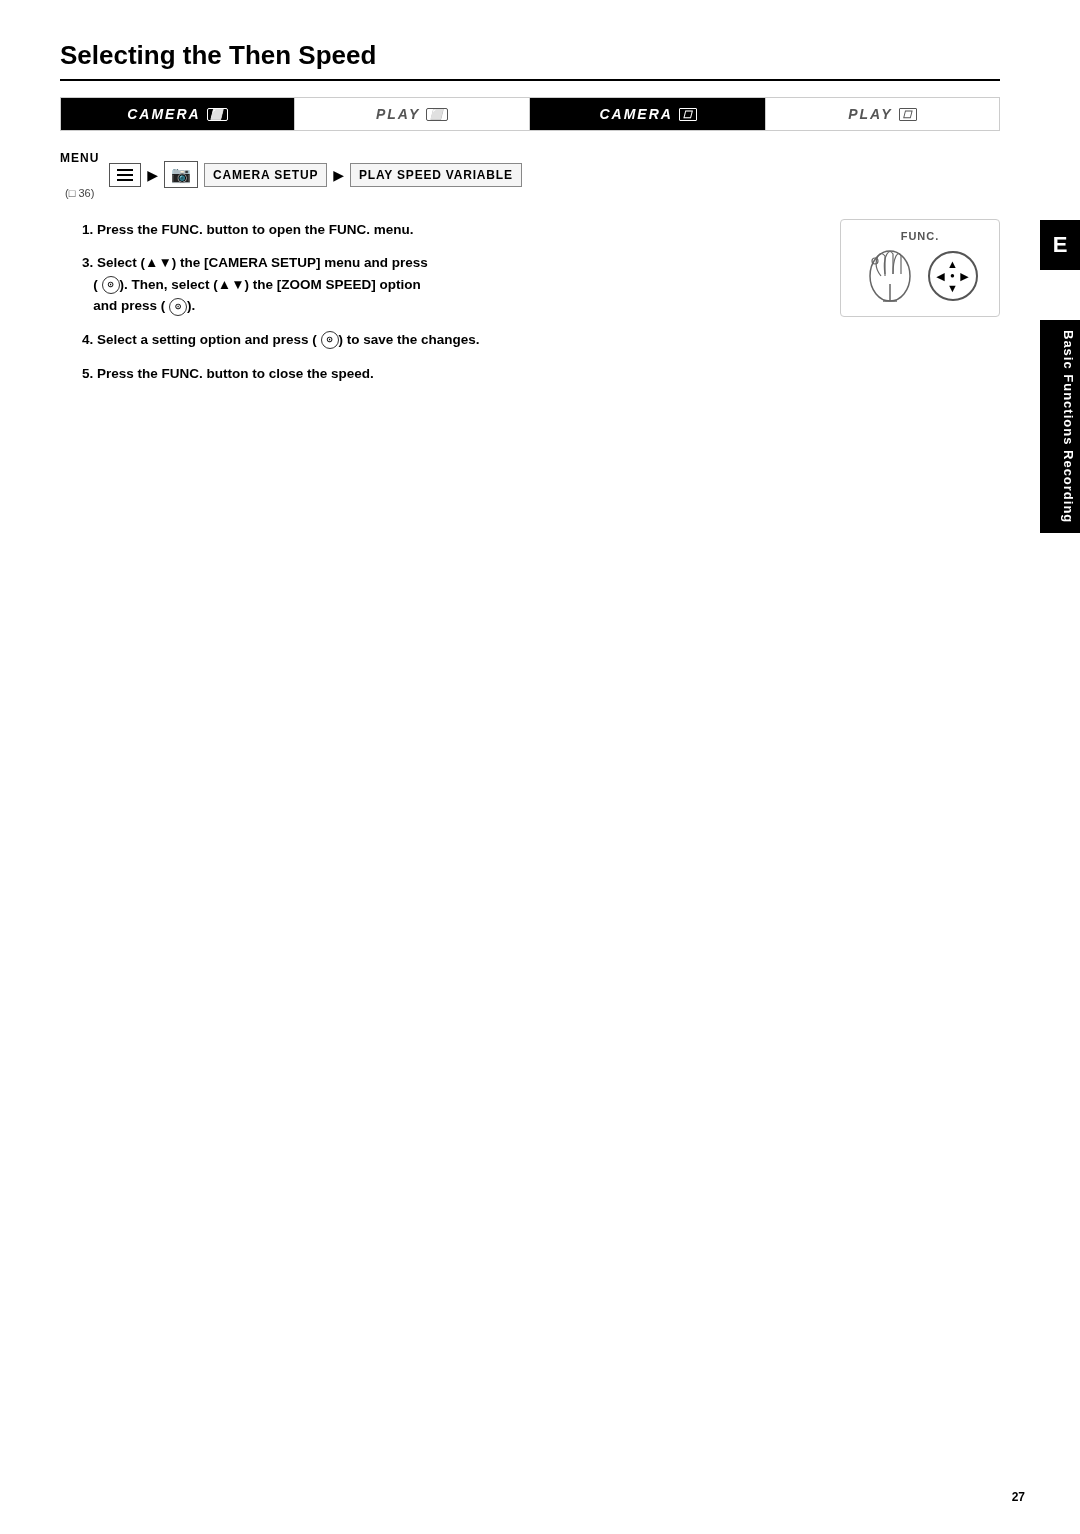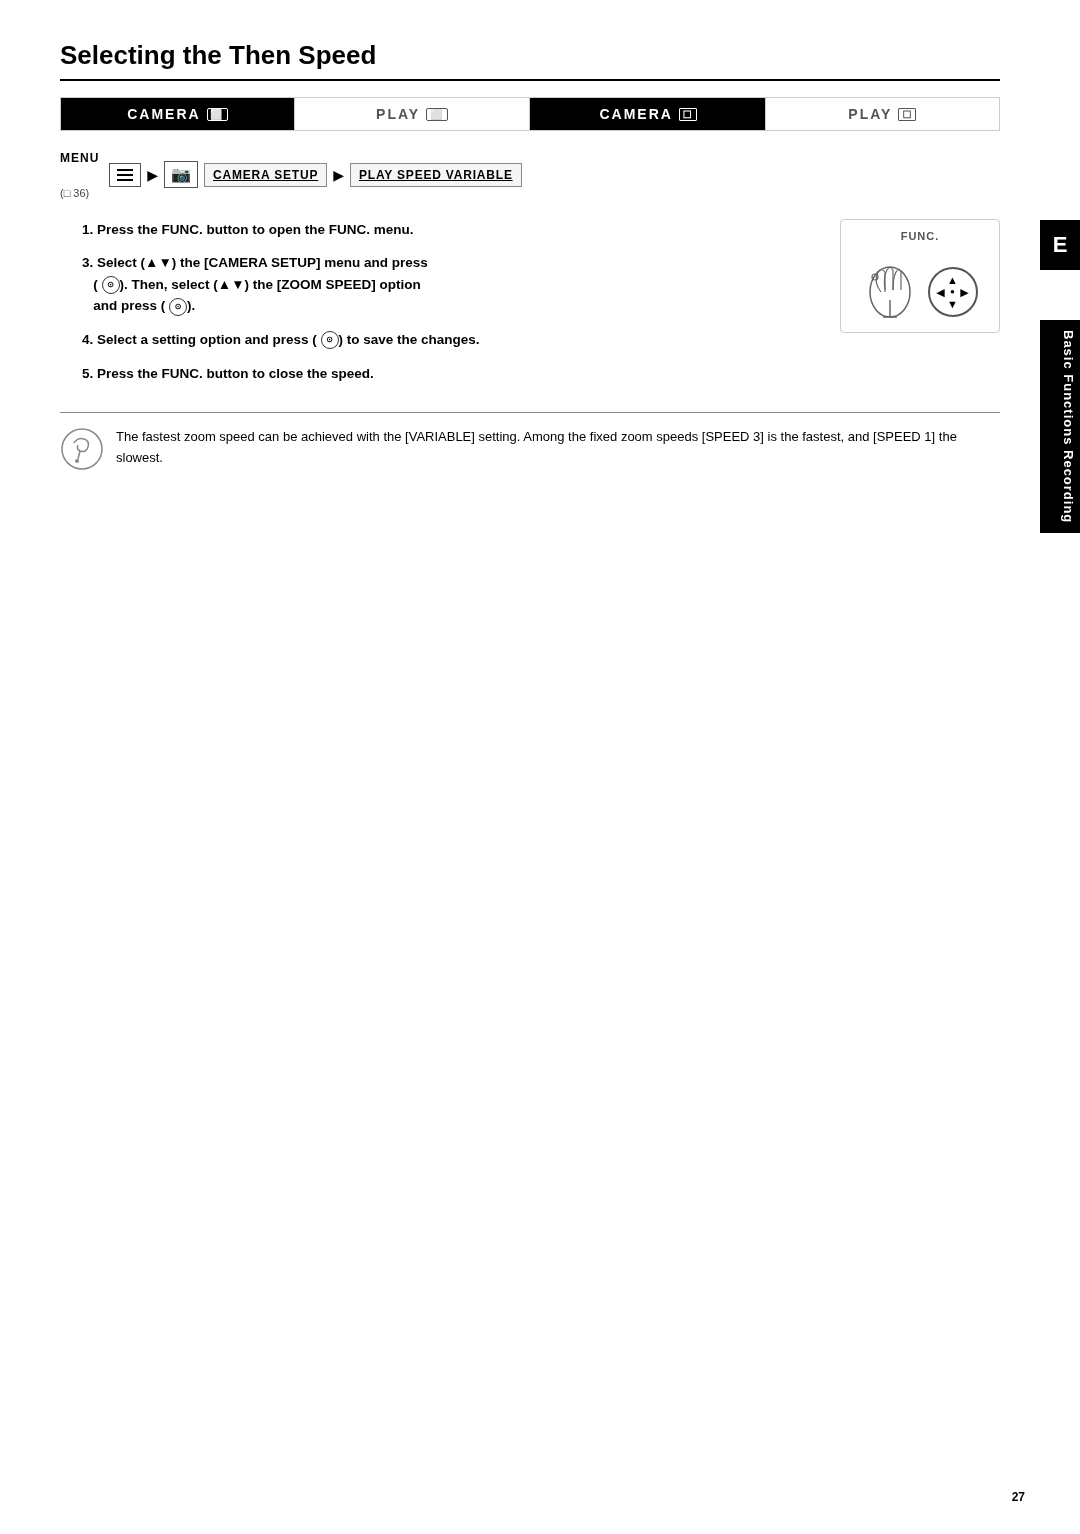--- a/index.html
+++ b/index.html
@@ -85,20 +85,21 @@
       margin-bottom: 20px;
     }
 
     
     .tab-bar {
       display: flex;
       flex-direction: row;
       border: 1px solid #ccc;
       margin-bottom: 20px;
       width: 100%;
+      font-style: italic;
     }
 
     .tab-item {
       flex: 1;
       display: flex;
       align-items: center;
       justify-content: center;
       padding: 8px 10px;
       border-right: 1px solid #ccc;
       font-size: 14px;
@@ -155,21 +156,20 @@
     .menu-box {
       border: 1px solid #888;
       padding: 4px 8px;
       font-size: 12px;
       font-weight: bold;
       letter-spacing: 0.5px;
       display: flex;
       align-items: center;
       gap: 6px;
       background: #f5f5f5;
-      text-decoration: underline;
     }
 
     .menu-path-text {
       font-size: 12px;
       font-weight: bold;
       letter-spacing: 0.8px;
     }
 
     
     .steps-with-image {
@@ -193,21 +193,21 @@
       font-weight: bold;
     }
 
     
     .func-image {
       width: 160px;
       flex-shrink: 0;
       display: flex;
       flex-direction: column;
       align-items: center;
-      gap: 20px;
+      gap: 4px;
       padding: 10px;
       border: 1px solid #ccc;
       border-radius: 4px;
       height: fit-content;
     }
 
     .func-label {
       font-size: 11px;
       font-weight: bold;
       color: #555;
@@ -306,21 +306,21 @@
       <span class="tab-icon-card">☐</span>
     </div>
 
     <div class="tab-item inactive-tab">
       <span style="letter-spacing:2px;">PLAY</span>
       <span class="tab-icon-card">☐</span>
     </div>
   </div>
 
   <div class="menu-path">
-    <div style="display:flex; flex-direction:column; margin-right:4px;">
+    <div style="display:flex; flex-direction:column; align-items:center; margin-right:4px;">
       <span class="menu-label" style="font-size:12px; font-weight:bold; letter-spacing:1px;">MENU</span>
       <span class="menu-ref" style="font-size:11px;">(□ 36)</span>
     </div>
 
     <div style="border:1px solid #555; padding:3px 5px; font-size:16px; display:flex; align-items:center; justify-content:center;">
       <svg width="20" height="16" viewBox="0 0 20 16" fill="none" xmlns="http://www.w3.org/2000/svg">
         <line x1="2" y1="3" x2="18" y2="3" stroke="#000" stroke-width="2"></line>
         <line x1="2" y1="8" x2="18" y2="8" stroke="#000" stroke-width="2"></line>
         <line x1="2" y1="13" x2="18" y2="13" stroke="#000" stroke-width="2"></line>
       </svg>
@@ -397,27 +397,16 @@
               <span style="line-height:12px;">▶</span>
             <span></span>
               <span style="line-height:12px;">▼</span>
               <span></span>
           </div>
         </div>
       </div>
     </div>
   </div>
 
-  <div class="note-box">
-
-    <svg class="note-icon" width="44" height="44" viewBox="0 0 44 44">
-      <circle cx="22" cy="22" r="20" fill="none" stroke="#888" stroke-width="1.5"></circle>
-
-      <path d="M14 16 Q18 10 24 12 Q30 14 28 20 Q26 26 20 24 Q16 22 18 18" fill="none" stroke="#888" stroke-width="1.5"></path>
-      <path d="M20 24 L18 32" stroke="#888" stroke-width="1.5"></path>
-      <circle cx="17" cy="34" r="2" fill="#888"></circle>
-    </svg>
-    <p class="note-text">The fastest zoom speed can be achieved with the [VARIABLE] setting. Among the fixed zoom speeds [SPEED 3] is the fastest, and [SPEED 1] the slowest.</p>
-  </div>
 
 </div>
 
 <div class="page-number">27</div>
 
 </body></html>

